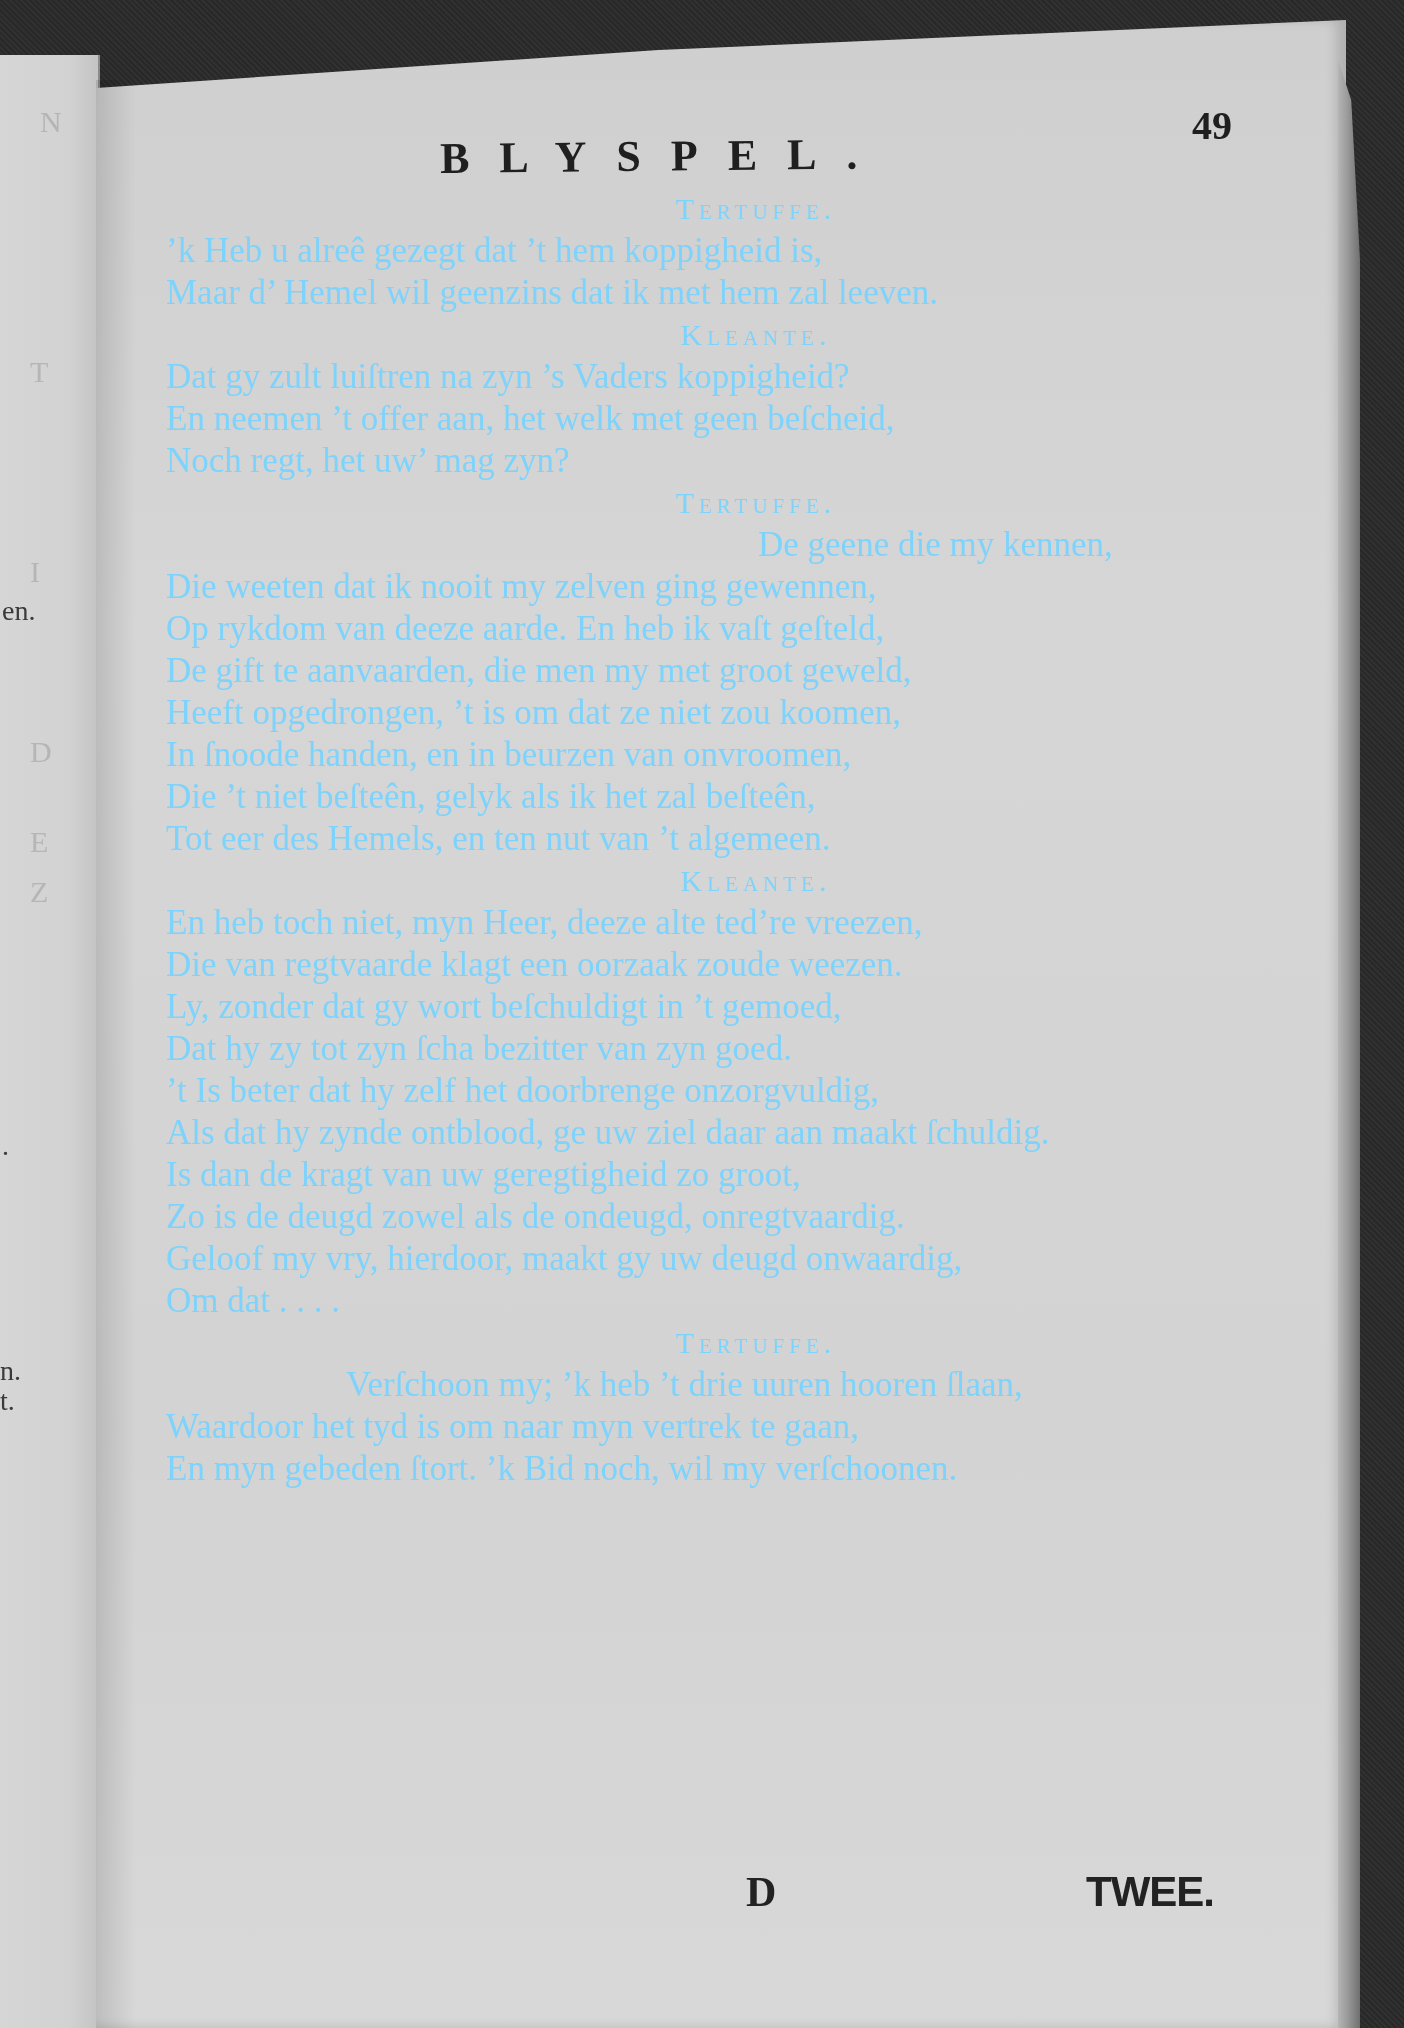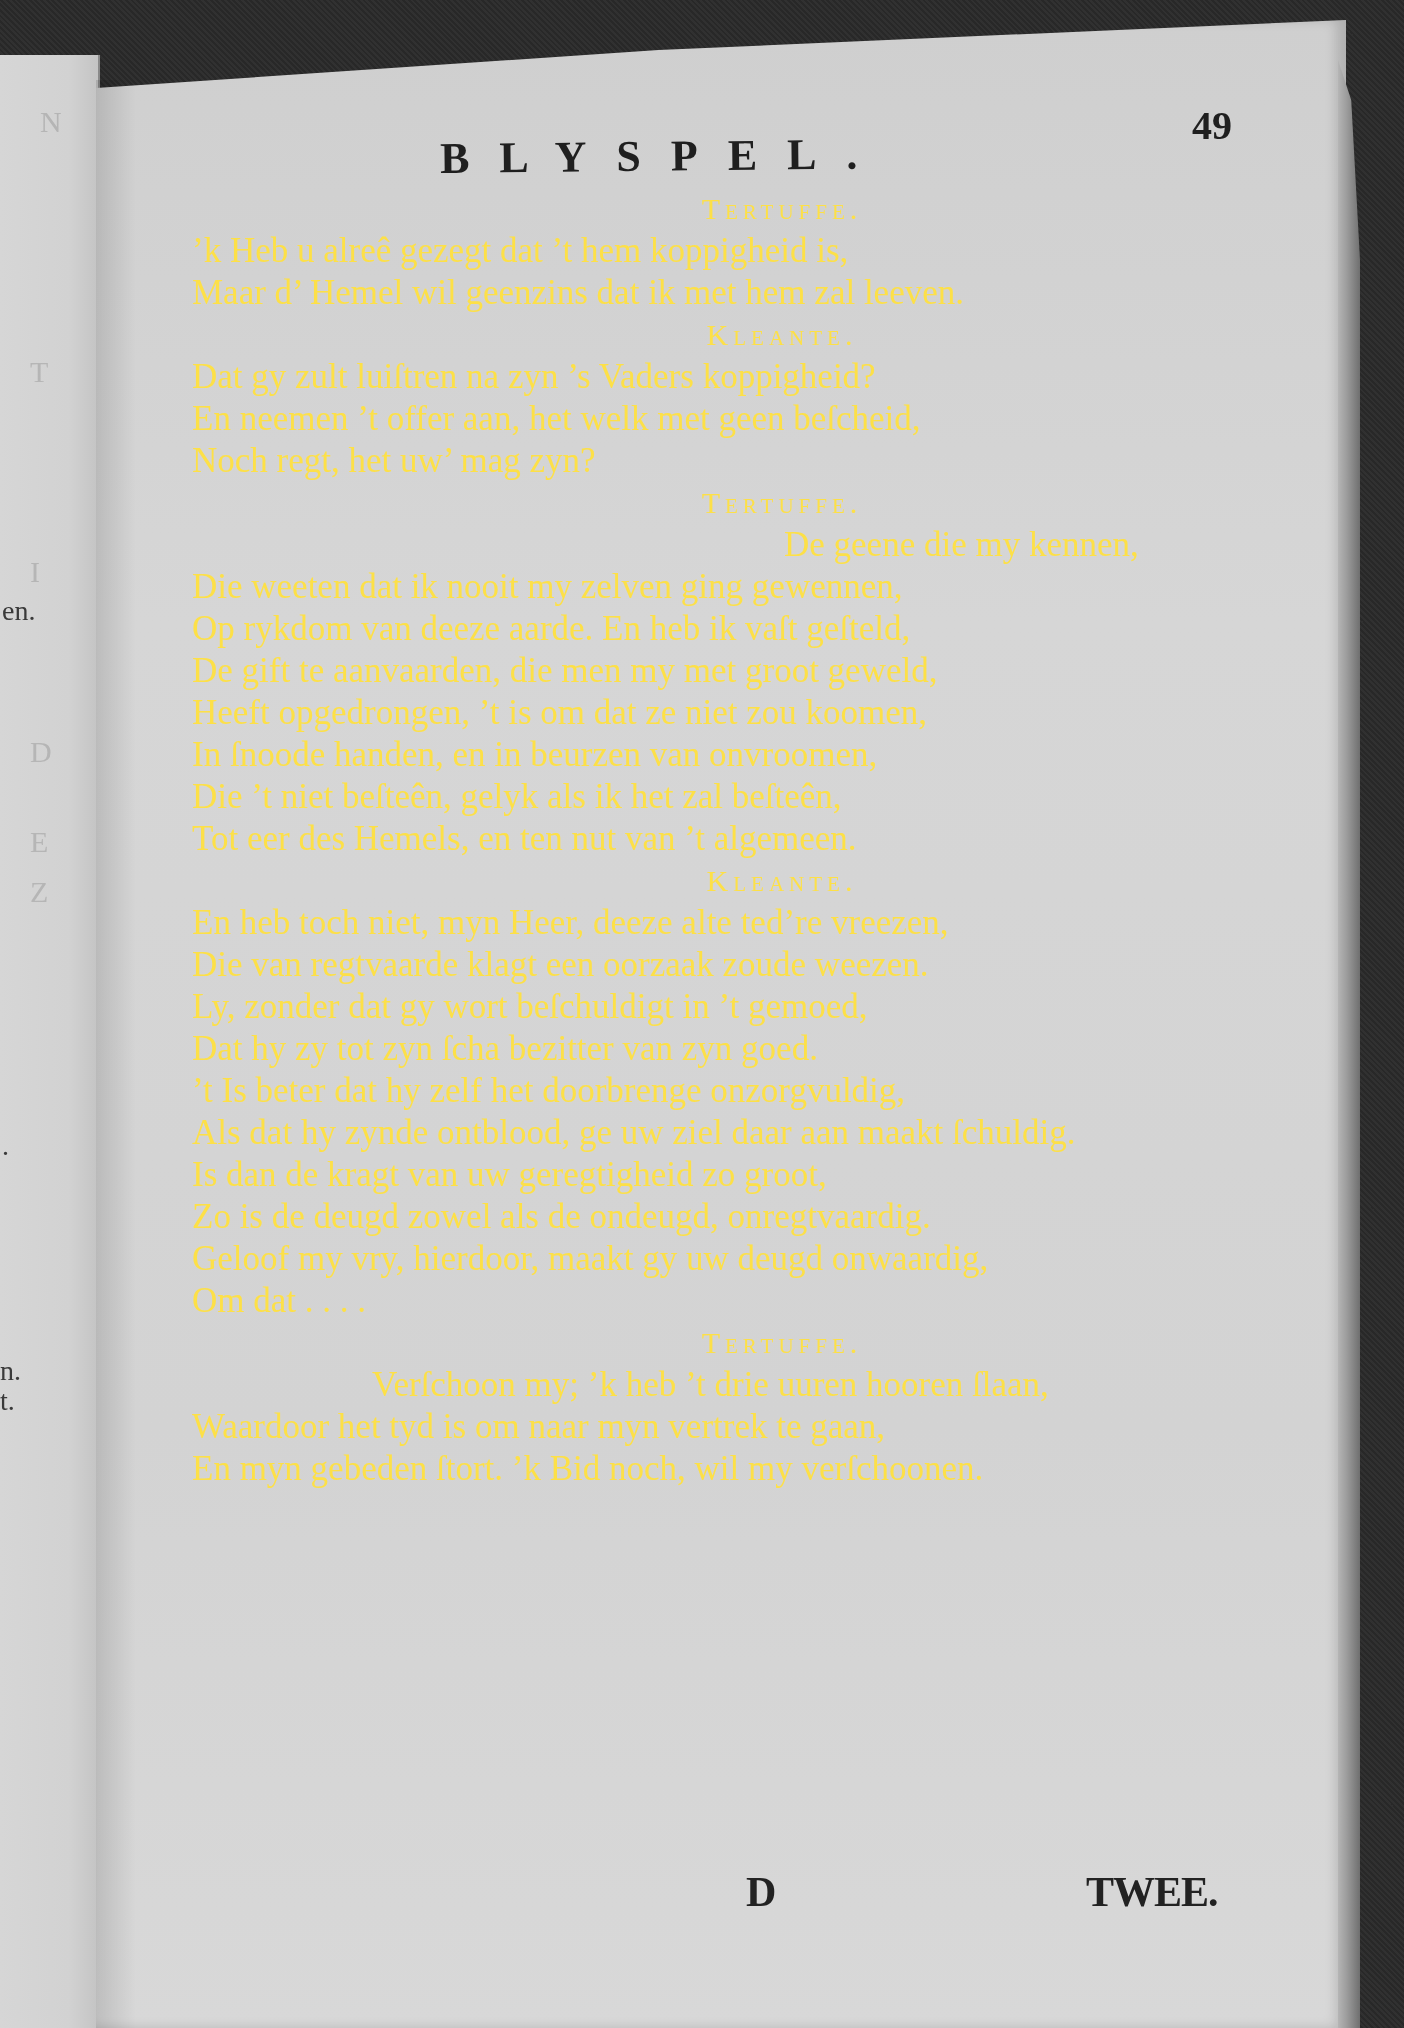--- a/index.html
+++ b/index.html
@@ -46,38 +46,38 @@
     position: absolute; top: 130px; left: 440px; width: 560px;
     font-family: "Liberation Serif", serif; font-size: 44px; letter-spacing: 30px;
     color: #1f1f1f; font-weight: bold; transform: rotate(-0.6deg);
   }
   .page-number {
     position: absolute; top: 102px; left: 1192px;
     font-family: "Liberation Serif", serif; font-size: 40px; color: #1f1f1f; font-weight: bold;
   }
   .text-block {
     position: absolute; left: 166px; top: 188px; width: 1100px;
-    font-family: "Liberation Serif", serif; color: #fde047;
-    font-size: 35px; line-height: 42px; margin-left: 26px;
+    font-family: "Liberation Serif", serif; color: #7dd3fc;
+    font-size: 35px; line-height: 42px;
   }
   .line { white-space: nowrap; display: block; height: 42px; }
   .speaker {
     display: block; text-align: center; height: 42px;
     font-variant: small-caps; letter-spacing: 5px; font-size: 30px;
     padding-left: 80px;
   }
   .indent-far { padding-left: 592px; }
   .indent-mid { padding-left: 180px; }
   .catchword-sig {
     position: absolute; left: 746px; top: 1868px;
     font-family: "Liberation Serif", serif; font-size: 42px; font-weight: bold; color: #222;
   }
   .catchword {
     position: absolute; left: 1086px; top: 1868px;
-    font-family: Liberation Serif, serif; font-size: 42px; font-weight: bold; color: #222;
+    font-family: Liberation Sans, sans-serif; font-size: 42px; font-weight: bold; color: #222;
     letter-spacing: -1px;
   }
 </style>
 </head>
 <body>
 
 <div class="bg-texture"></div>
 
 <div class="facing-page">
   <span class="facing-ghost" style="top:50px;left:40px;">N</span>

